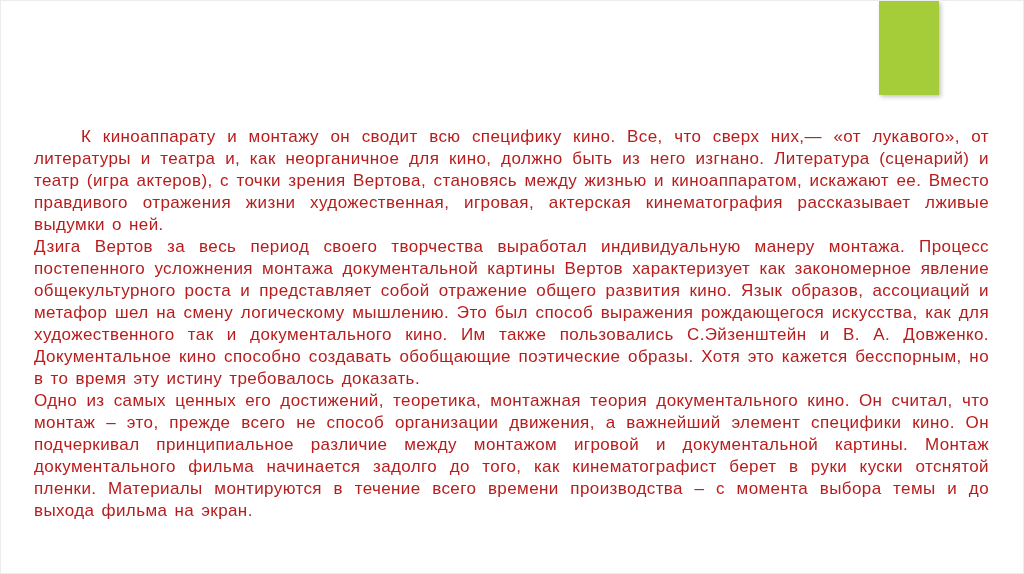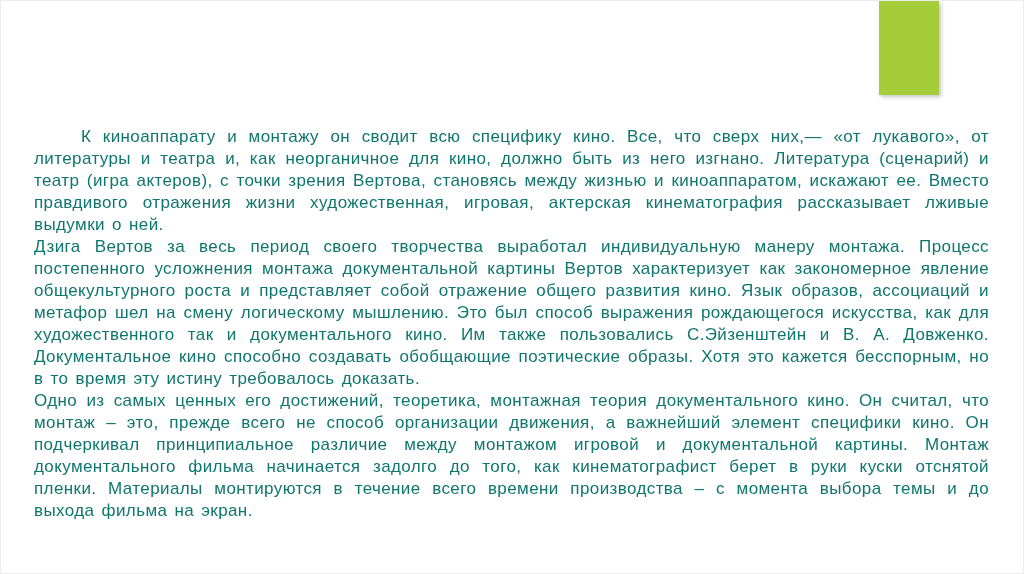--- a/index.html
+++ b/index.html
@@ -42,18 +42,18 @@
   }
   .text-block p.indent {
     text-indent: 47px;
   }
 </style>
 </head>
 <body>
 
 <div class="slide">
   <div class="accent-bar" style="background-color: rgb(165, 205, 57);"></div>
-  <div class="text-block" style="color: #0f766e;">
+  <div class="text-block" style="color: #b91c1c;">
     <p class="indent">К киноаппарату и монтажу он сводит всю специфику кино. Все, что сверх них,— «от лукавого», от литературы и театра и, как неорганичное для кино, должно быть из него изгнано. Литература (сценарий) и театр (игра актеров), с точки зрения Вертова, становясь между жизнью и киноаппаратом, искажают ее. Вместо правдивого отражения жизни художественная, игровая, актерская кинематография рассказывает лживые выдумки о ней.</p>
     <p>Дзига Вертов за весь период своего творчества выработал индивидуальную манеру монтажа. Процесс постепенного усложнения монтажа документальной картины Вертов характеризует как закономерное явление общекультурного роста и представляет собой отражение общего развития кино. Язык образов, ассоциаций и метафор шел на смену логическому мышлению. Это был способ выражения рождающегося искусства, как для художественного так и документального кино. Им также пользовались С.Эйзенштейн и В. А. Довженко. Документальное кино способно создавать обобщающие поэтические образы. Хотя это кажется бесспорным, но в то время эту истину требовалось доказать.</p>
     <p>Одно из самых ценных его достижений, теоретика, монтажная теория документального кино. Он считал, что монтаж – это, прежде всего не способ организации движения, а важнейший элемент специфики кино. Он подчеркивал принципиальное различие между монтажом игровой и документальной картины. Монтаж документального фильма начинается задолго до того, как кинематографист берет в руки куски отснятой пленки. Материалы монтируются в течение всего времени производства – с момента выбора темы и до выхода фильма на экран.</p>
   </div>
 </div>
 
 </body></html>

